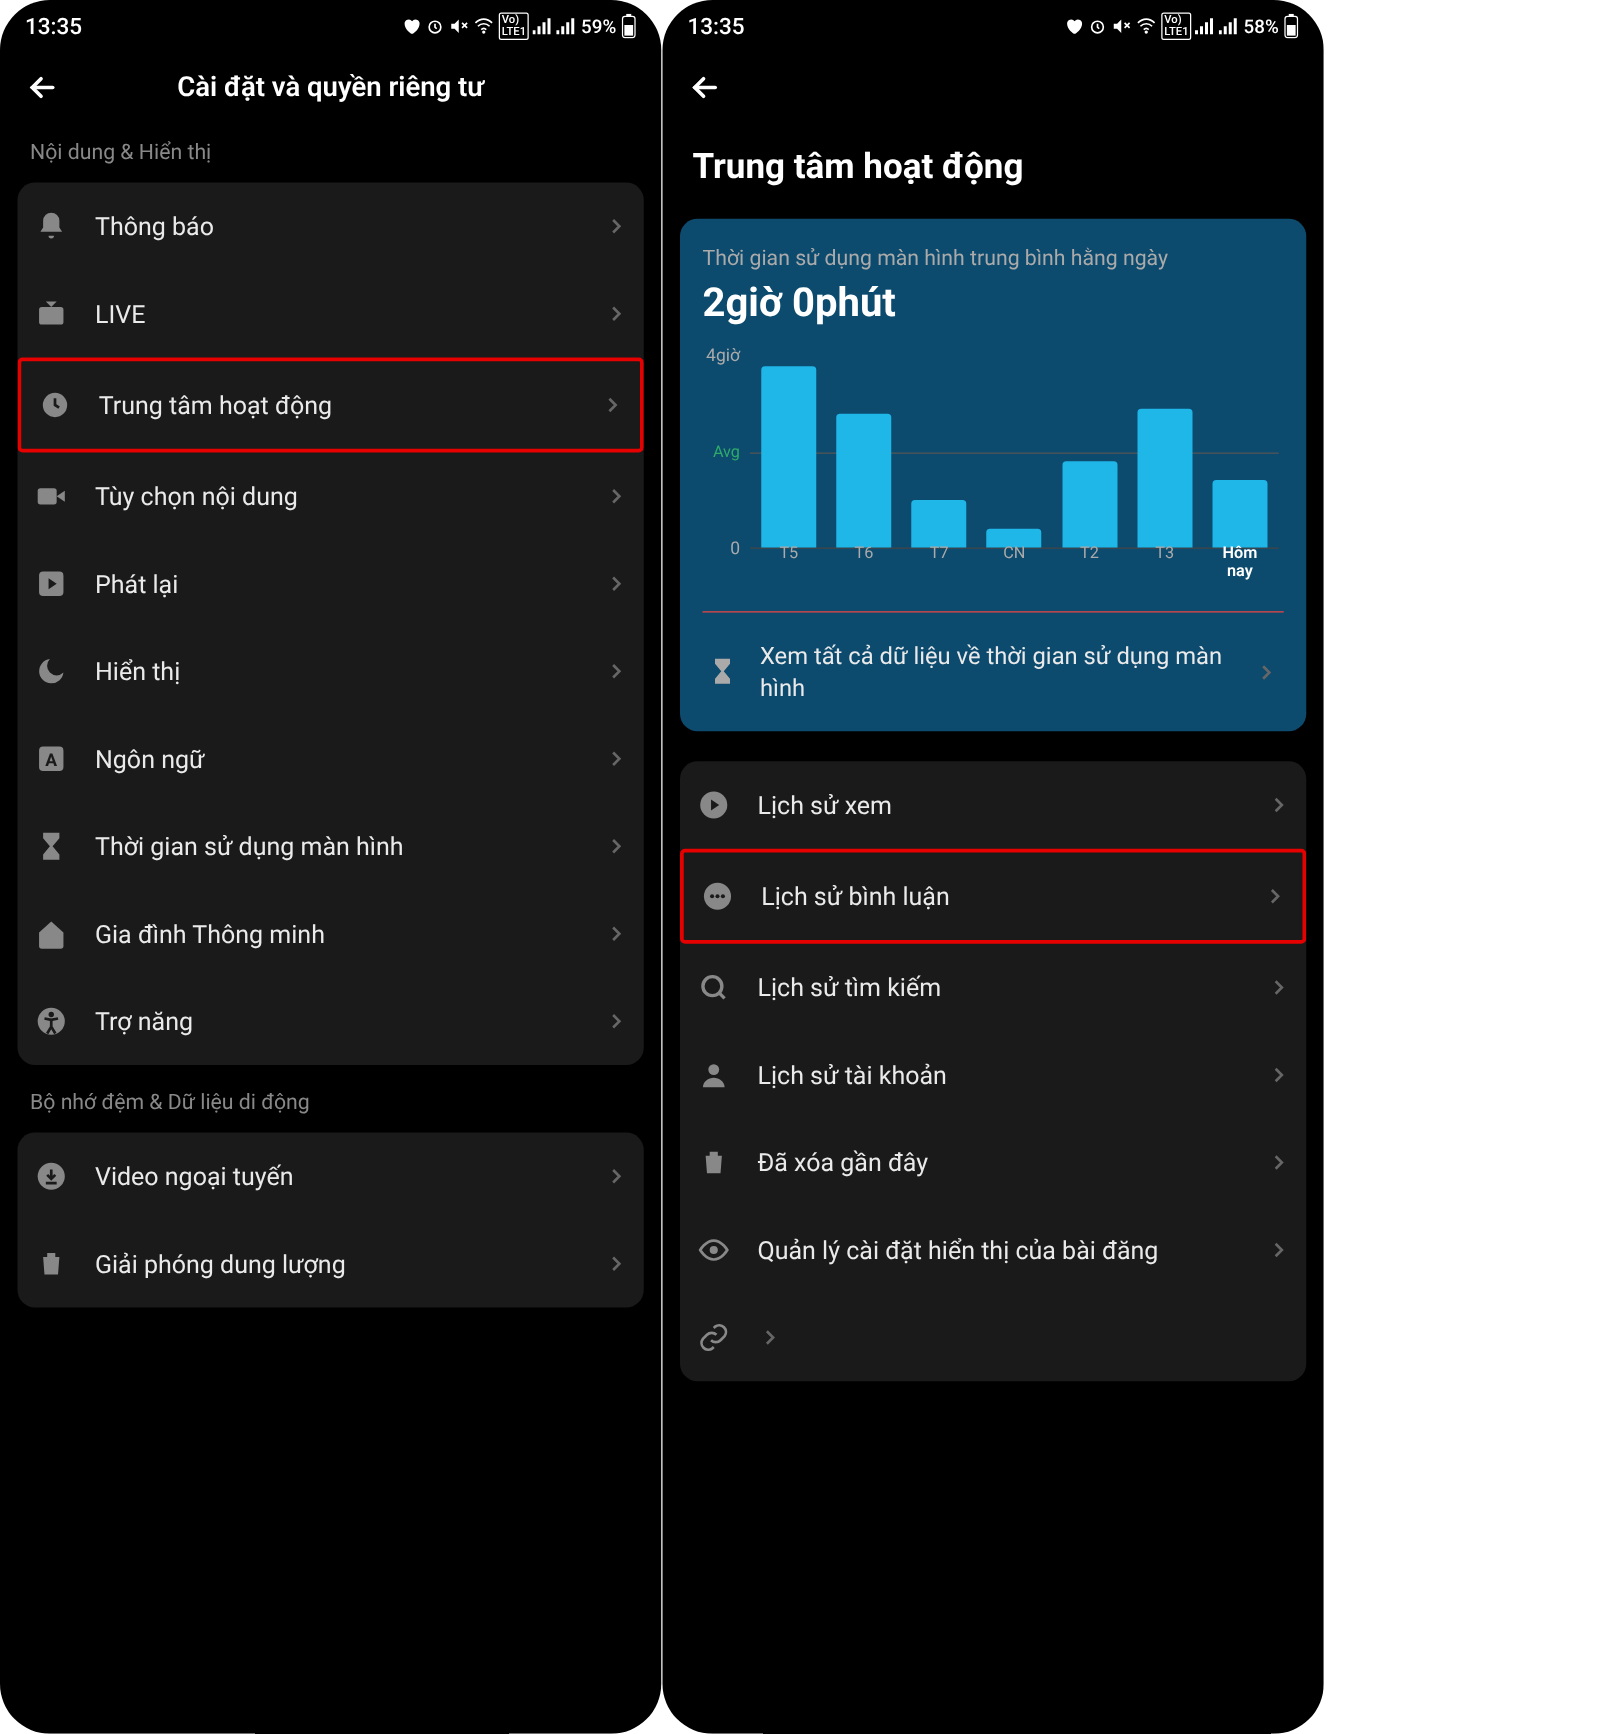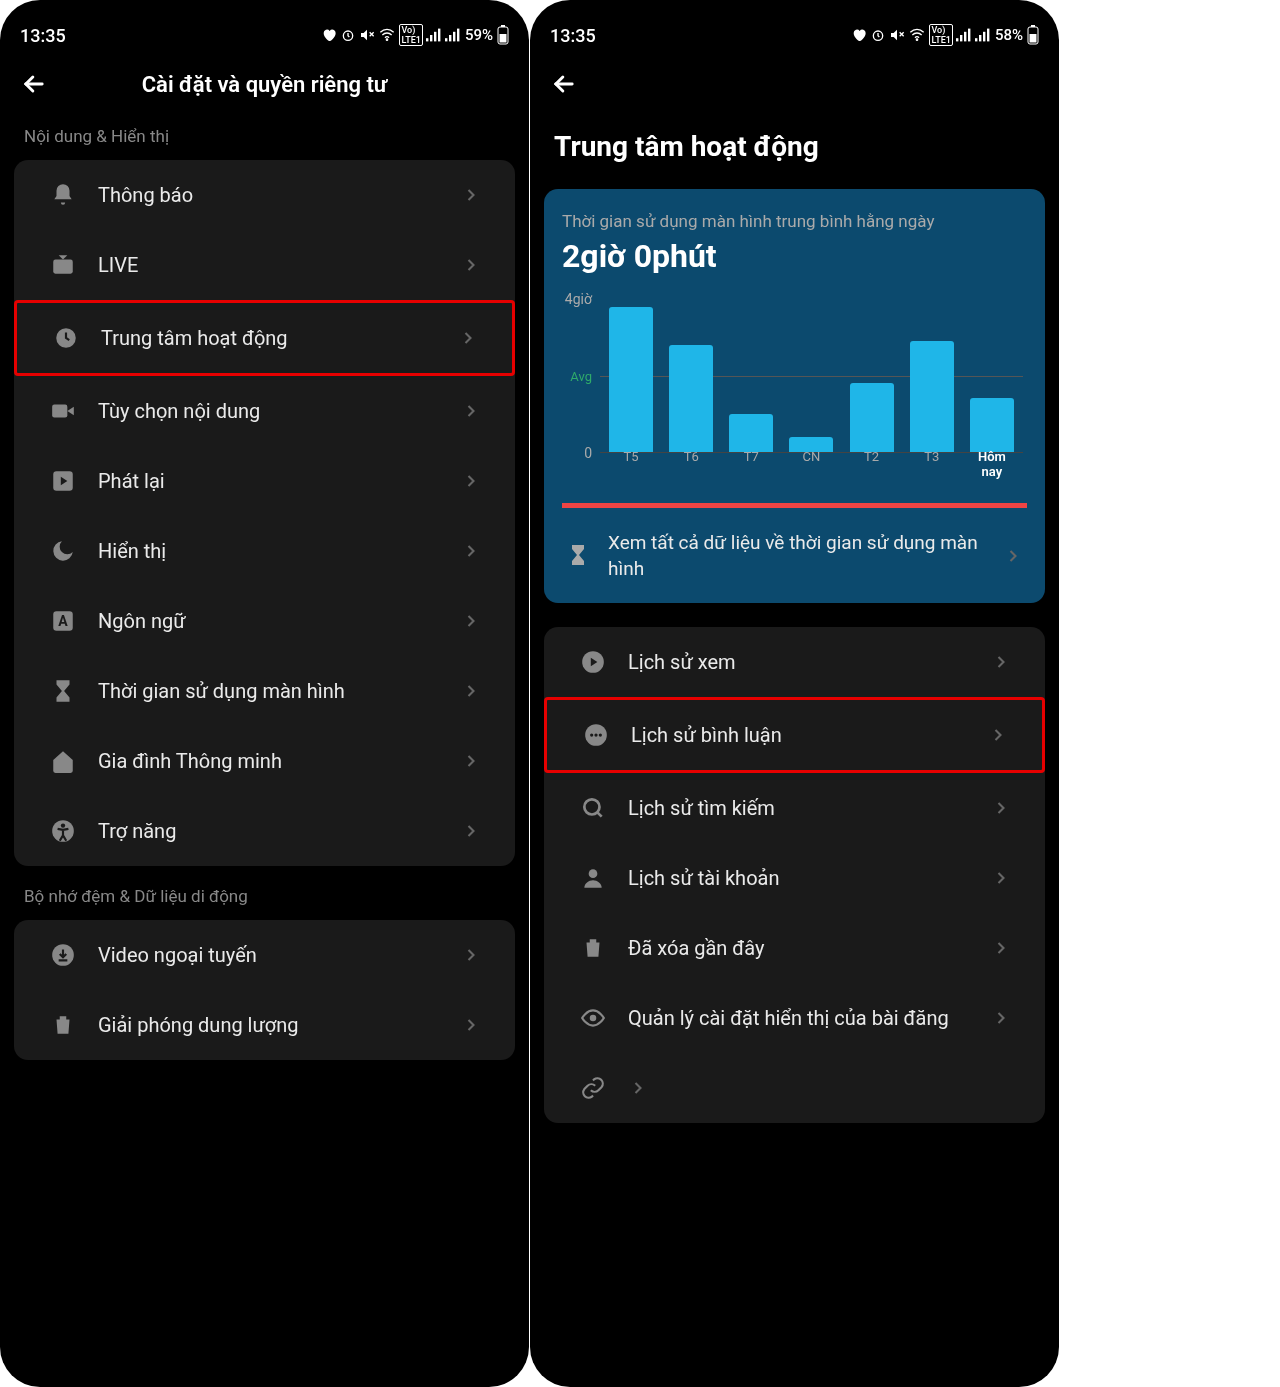--- a/index.html
+++ b/index.html
@@ -18,21 +18,21 @@
     display: flex;
     flex-direction: column;
     overflow: hidden;
     border-radius: 40px;
   }
   .phone + .phone { margin-left: 1px; }
   .status-bar {
     display: flex;
     justify-content: space-between;
     align-items: center;
-    padding: 24px 20px 6px;
+    padding: 10px 20px 6px;
     font-size: 18px;
     font-weight: 500;
   }
   .status-right { display: flex; align-items: center; gap: 4px; font-size: 15px; }
   .status-icons { display: flex; align-items: center; gap: 3px; }
   .header {
     display: flex;
     align-items: center;
     padding: 14px 16px 10px;
     position: relative;
@@ -57,21 +57,21 @@
   }
   .card {
     background: #1a1a1a;
     border-radius: 14px;
     margin: 6px 14px;
     overflow: hidden;
   }
   .list-item {
     display: flex;
     align-items: center;
-    padding: 20px 34px;
+    padding: 20px 12px;
     position: relative;
   }
   .list-item.highlighted {
     border: 3px solid #e60000;
     border-radius: 4px;
   }
   .list-icon {
     width: 30px; height: 30px;
     margin-right: 20px;
     color: #888;
@@ -182,21 +182,21 @@
     width: 26px; height: 26px;
     margin-right: 16px;
     color: #aaa;
   }
   .chart-footer-text {
     flex: 1;
     font-size: 19px;
     color: #eaeaea;
     line-height: 1.35;
   }
-  .divider-top { border-top: 5px solid #ef4444; }
+  .divider-top { border-top: 1px solid #ef4444; }
   svg { display: block; }
 </style>
 </head>
 <body>
 
 <div class="phone">
   <div class="status-bar">
     <span>13:35</span>
     <div class="status-right">
       <span class="status-icons">

